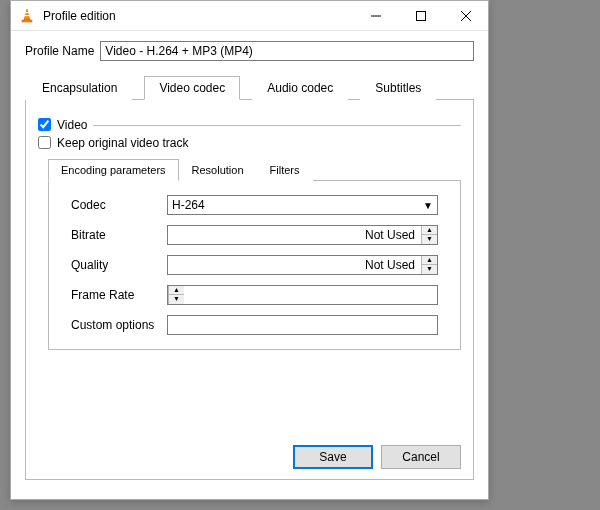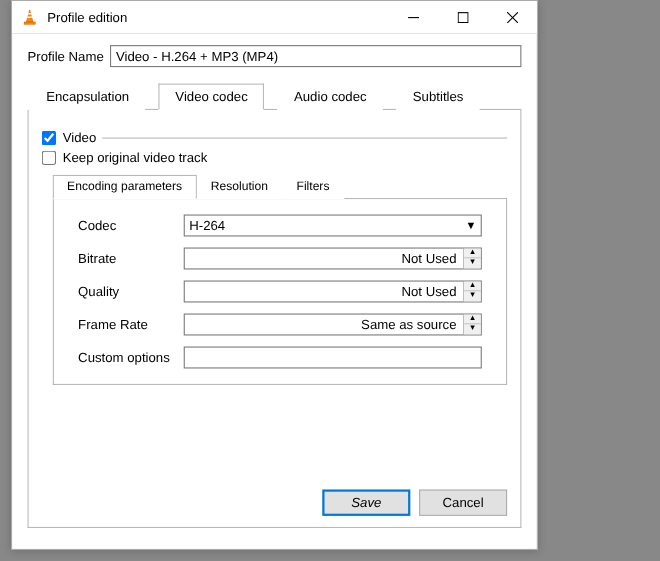--- a/index.html
+++ b/index.html
@@ -96,21 +96,20 @@
       height: 380px;
       position: relative;
     }
 
     .fieldset-row {
       margin-top: 6px;
       margin-bottom: 4px;
     }
     .check-row {
       display: flex;
-      align-items: center;
       gap: 6px;
       margin: 2px 0 6px 0;
     }
     .check-row label { font-size: 12px; }
     .legend-line {
       display: flex;
       align-items: center;
     }
     .legend-line .line {
       flex: 1;
@@ -221,21 +220,20 @@
       min-width: 80px;
       height: 24px;
       border: 1px solid #adadad;
       background: #e1e1e1;
       font-family: inherit;
       font-size: 12px;
       cursor: pointer;
     }
     .btn.primary {
       border: 2px solid #0078d7;
-      font-style: italic;
     }
     input[type=checkbox] {
       width: 13px;
       height: 13px;
     }
     .mid-content {
       padding-left: 0;
     }
   </style>
 </head>
@@ -336,21 +334,20 @@
               <div class="spin-btns">
                 <div>▲</div>
                 <div>▼</div>
               </div>
             </div>
           </div>
 
           <div class="form-row">
             <div class="lbl">Frame Rate</div>
             <div class="spin-input">
-              <div class="val">Same as source</div>
               <div class="spin-btns">
                 <div>▲</div>
                 <div>▼</div>
               </div>
             </div>
           </div>
 
           <div class="form-row" style="margin-bottom:0;">
             <div class="lbl">Custom options</div>
             <input type="text" class="text-input" value="" style="">

